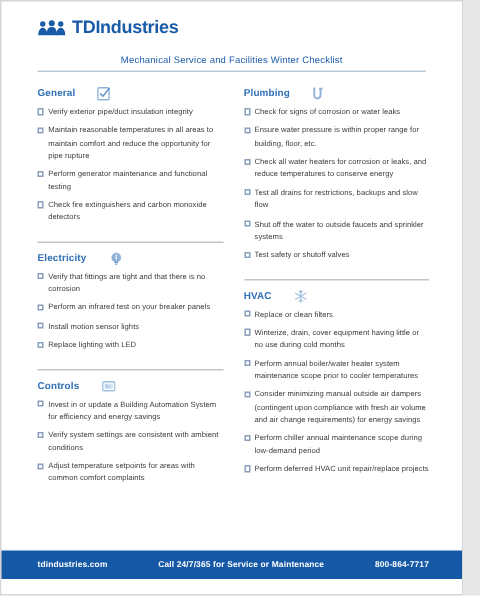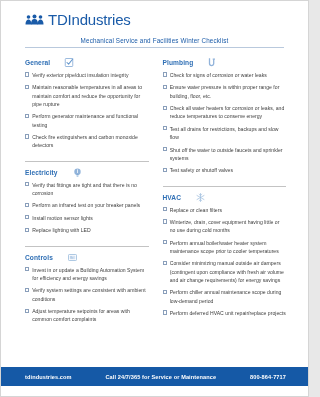--- a/index.html
+++ b/index.html
@@ -19,22 +19,22 @@
   }
   
   .header {
     padding: 11px 0 0 24px;
     height: 32px;
     flex: 0 0 auto;
   }
   .logo-row { display: flex; align-items: center; gap: 4px; }
   .logo-mark { width: 19px; height: 11px; flex: 0 0 auto; display:block; }
   .logo-text {
-    font-size: 15px;
-    font-weight: normal;
+    font-size: 12px;
+    font-weight: bold;
     color: #1a5ba8;
     letter-spacing: -0.2px;
     line-height: 1;
   }
   
   .title-wrap {
     text-align: center;
     padding: 4px 0 3px;
     flex: 0 0 auto;
   }

